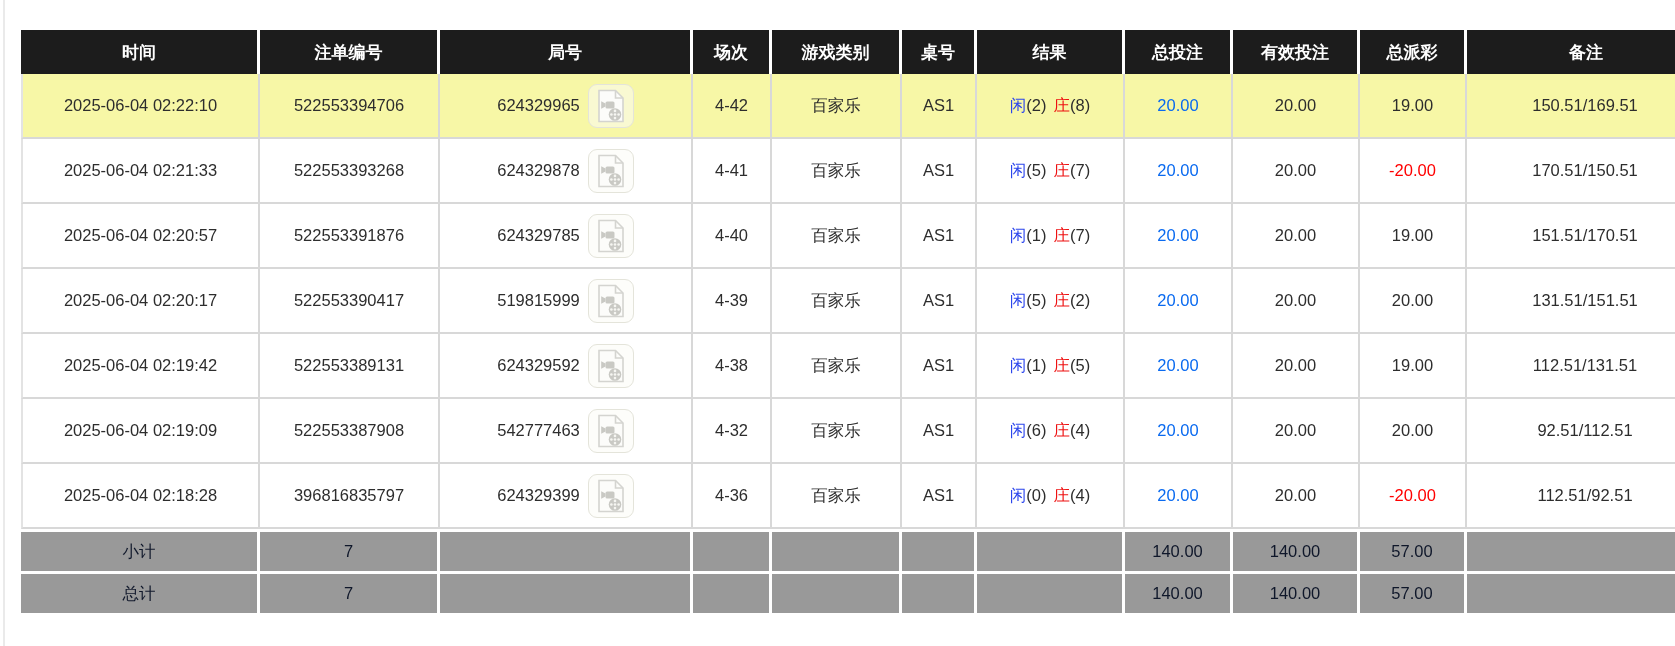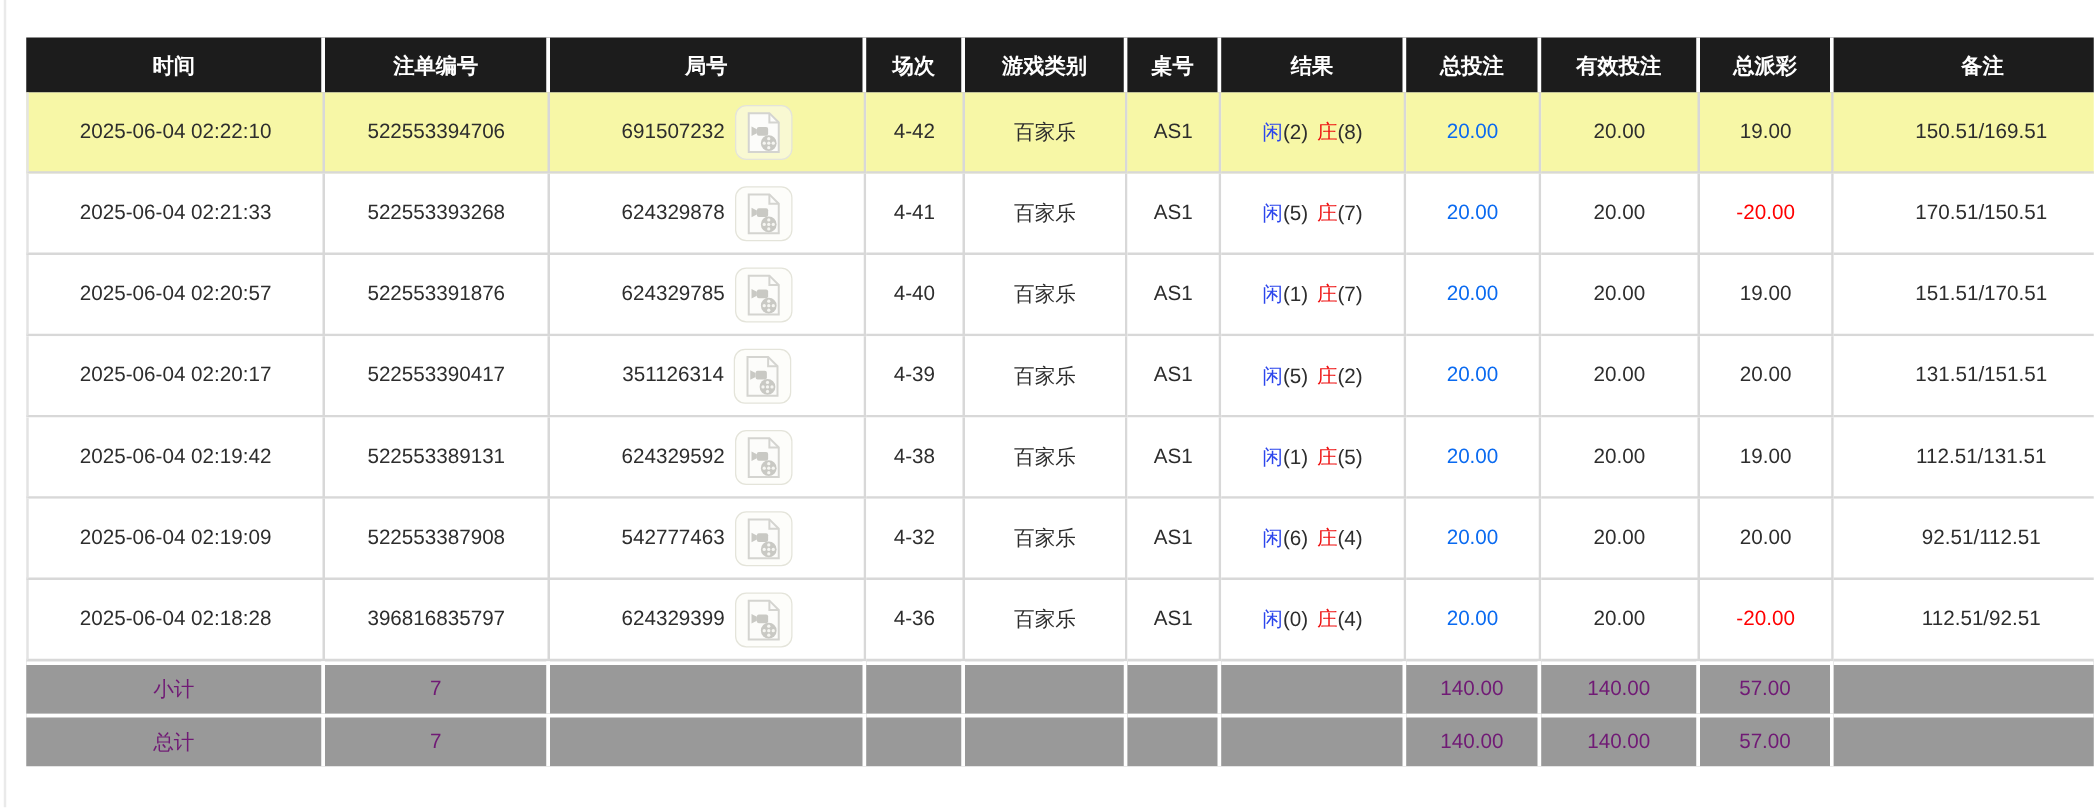--- a/index.html
+++ b/index.html
@@ -44,21 +44,21 @@
     background:rgba(252,252,246,0.55);
     display:inline-flex;align-items:center;justify-content:center;
     padding:0;cursor:pointer;
   }
   .player{color:var(--player-blue);}
   .banker{color:var(--banker-red);margin-left:7px;}
   .res-num{color:#2d2d2d;}
   a.bet-link{color:var(--bet-link);text-decoration:none;cursor:pointer;}
   td.payout.neg{color:var(--neg-red);margin-top:11px;}
   tbody.summary td{
-    background:var(--summary-bg);color:#701a75;height:39px;padding:0;
+    background:var(--summary-bg);color:#0f172a;height:39px;padding:0;
     text-align:center;vertical-align:middle;
     border-top:3px solid #fff;border-right:3px solid #fff;
   }
   tbody.summary td:last-child{border-right:none;}
 </style>
 </head>
 <body>
 
 <div class="left-rule"></div>
 
@@ -90,21 +90,21 @@
           <th>有效投注</th>
           <th>总派彩</th>
           <th>备注</th>
         </tr>
     </thead>
     <tbody class="data" id="data-rows">
         <tr class="highlight">
           <td>2025-06-04 02:22:10</td>
           <td>522553394706</td>
           <td><span class="round-wrap">
-              <span>691507232</span>
+              <span>624329965</span>
               <button class="video-btn">
                 <svg width="30" height="34" viewBox="0 0 30 34">
                   <path d="M3 1.5 h16.5 l7.5 7.5 V32.5 H3 Z" fill="#fcfcfa" stroke="#d4d4d0" stroke-width="1.6"></path>
                   <path d="M19.5 1.5 V9 H27" fill="none" stroke="#d4d4d0" stroke-width="1.6"></path>
                   <rect x="9.5" y="12.5" width="9" height="7" rx="1.6" fill="#c9c9c4"></rect>
                   <path d="M9.5 14.4 L5.2 12.2 V19.8 L9.5 17.6 Z" fill="#c9c9c4"></path>
                   <circle cx="19" cy="25.5" r="6.3" fill="#c9c9c4"></circle>
                   <circle cx="19" cy="25.5" r="1.3" fill="#f6f6f2"></circle>
                   <circle cx="19" cy="21.9" r="1.3" fill="#f6f6f2"></circle>
                   <circle cx="19" cy="29.1" r="1.3" fill="#f6f6f2"></circle>
@@ -177,21 +177,21 @@
           <td><span class="player">闲</span><span class="res-num">(1)</span><span class="banker">庄</span><span class="res-num">(7)</span></td>
           <td><a class="bet-link">20.00</a></td>
           <td>20.00</td>
           <td class="payout">19.00</td>
           <td class="remark">151.51/170.51</td>
         </tr>
         <tr class="">
           <td>2025-06-04 02:20:17</td>
           <td>522553390417</td>
           <td><span class="round-wrap">
-              <span>351126314</span>
+              <span>519815999</span>
               <button class="video-btn">
                 <svg width="30" height="34" viewBox="0 0 30 34">
                   <path d="M3 1.5 h16.5 l7.5 7.5 V32.5 H3 Z" fill="#fcfcfa" stroke="#d4d4d0" stroke-width="1.6"></path>
                   <path d="M19.5 1.5 V9 H27" fill="none" stroke="#d4d4d0" stroke-width="1.6"></path>
                   <rect x="9.5" y="12.5" width="9" height="7" rx="1.6" fill="#c9c9c4"></rect>
                   <path d="M9.5 14.4 L5.2 12.2 V19.8 L9.5 17.6 Z" fill="#c9c9c4"></path>
                   <circle cx="19" cy="25.5" r="6.3" fill="#c9c9c4"></circle>
                   <circle cx="19" cy="25.5" r="1.3" fill="#f6f6f2"></circle>
                   <circle cx="19" cy="21.9" r="1.3" fill="#f6f6f2"></circle>
                   <circle cx="19" cy="29.1" r="1.3" fill="#f6f6f2"></circle>

